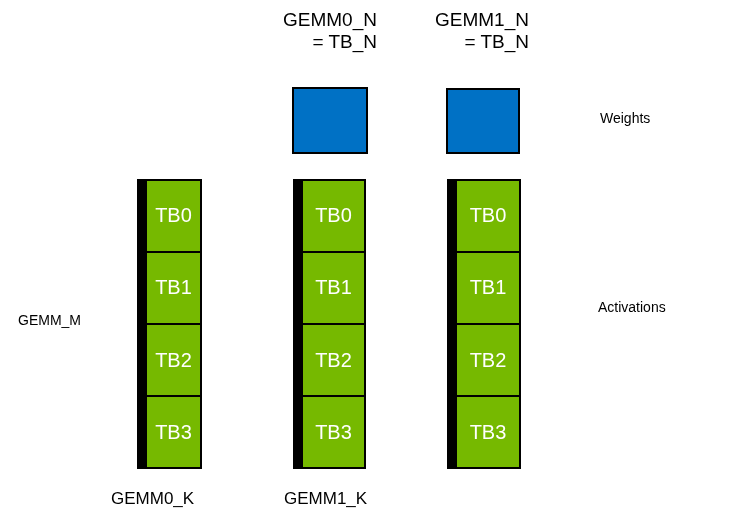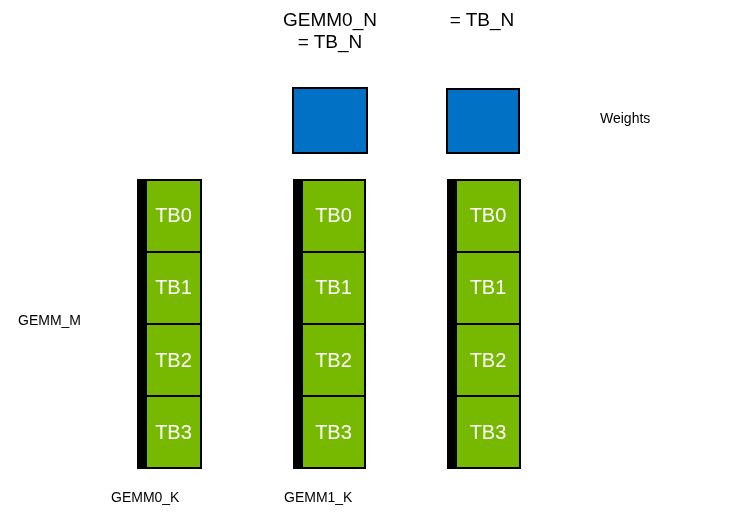--- a/index.html
+++ b/index.html
@@ -2,21 +2,21 @@
 <html style="--green: #76B900; --blue: #0071C5; --line: #000000; --celltext: #FFFFFF; --bg: #FFFFFF;"><head>
 <meta charset="utf-8">
 <style>
   :root {
     --green: #76B900;
     --blue: #0071C5;
     --line: #000000;
     --celltext: #FFFFFF;
     --bg: #FFFFFF;
   }
-  * { margin: 0; padding: 0; box-sizing: border-box; }
+  * { margin: 0; padding: 0; box-sizing: border-box; text-align: right; }
   html, body { background: var(--bg); }
   .canvas {
     position: relative;
     width: 742px;
     height: 529px;
     background: var(--bg);
     font-family: "Liberation Sans", sans-serif;
     color: #000;
     overflow: hidden;
   }
@@ -65,36 +65,37 @@
     position: absolute;
     font-size: 14px;
     white-space: nowrap;
   }
   .label-gemm-m { left: 18px; top: 312px; }
   .label-weights { left: 600px; top: 110px; }
   .label-activations { left: 598px; top: 299px; }
   .bottom-label {
     position: absolute;
     top: 489px;
-    font-size: 14px;
+    font-size: 17px;
     white-space: nowrap;
   }
   .label-gemm0-k { left: 111px; }
   .label-gemm1-k { left: 284px; }
 </style>
 </head>
 <body>
 
 <div class="canvas">
 
   <div class="top-label top-label-0">
     <div>GEMM0_N</div>
     <div>= TB_N</div>
   </div>
   <div class="top-label top-label-1">
+    <div>GEMM1_N</div>
     <div>= TB_N</div>
   </div>
 
   <div class="weight-sq weight-sq-0"></div>
   <div class="weight-sq weight-sq-1"></div>
 
   <div class="tb-col tb-col-0">
     <div class="tb-cell">TB0</div>
     <div class="tb-cell">TB1</div>
     <div class="tb-cell">TB2</div>
@@ -108,17 +109,18 @@
   </div>
   <div class="tb-col tb-col-2">
     <div class="tb-cell">TB0</div>
     <div class="tb-cell">TB1</div>
     <div class="tb-cell">TB2</div>
     <div class="tb-cell">TB3</div>
   </div>
 
   <div class="side-label label-gemm-m">GEMM_M</div>
   <div class="side-label label-weights">Weights</div>
+  <div class="side-label label-activations">Activations</div>
 
   <div class="bottom-label label-gemm0-k">GEMM0_K</div>
   <div class="bottom-label label-gemm1-k">GEMM1_K</div>
 
 </div>
 
 </body></html>

